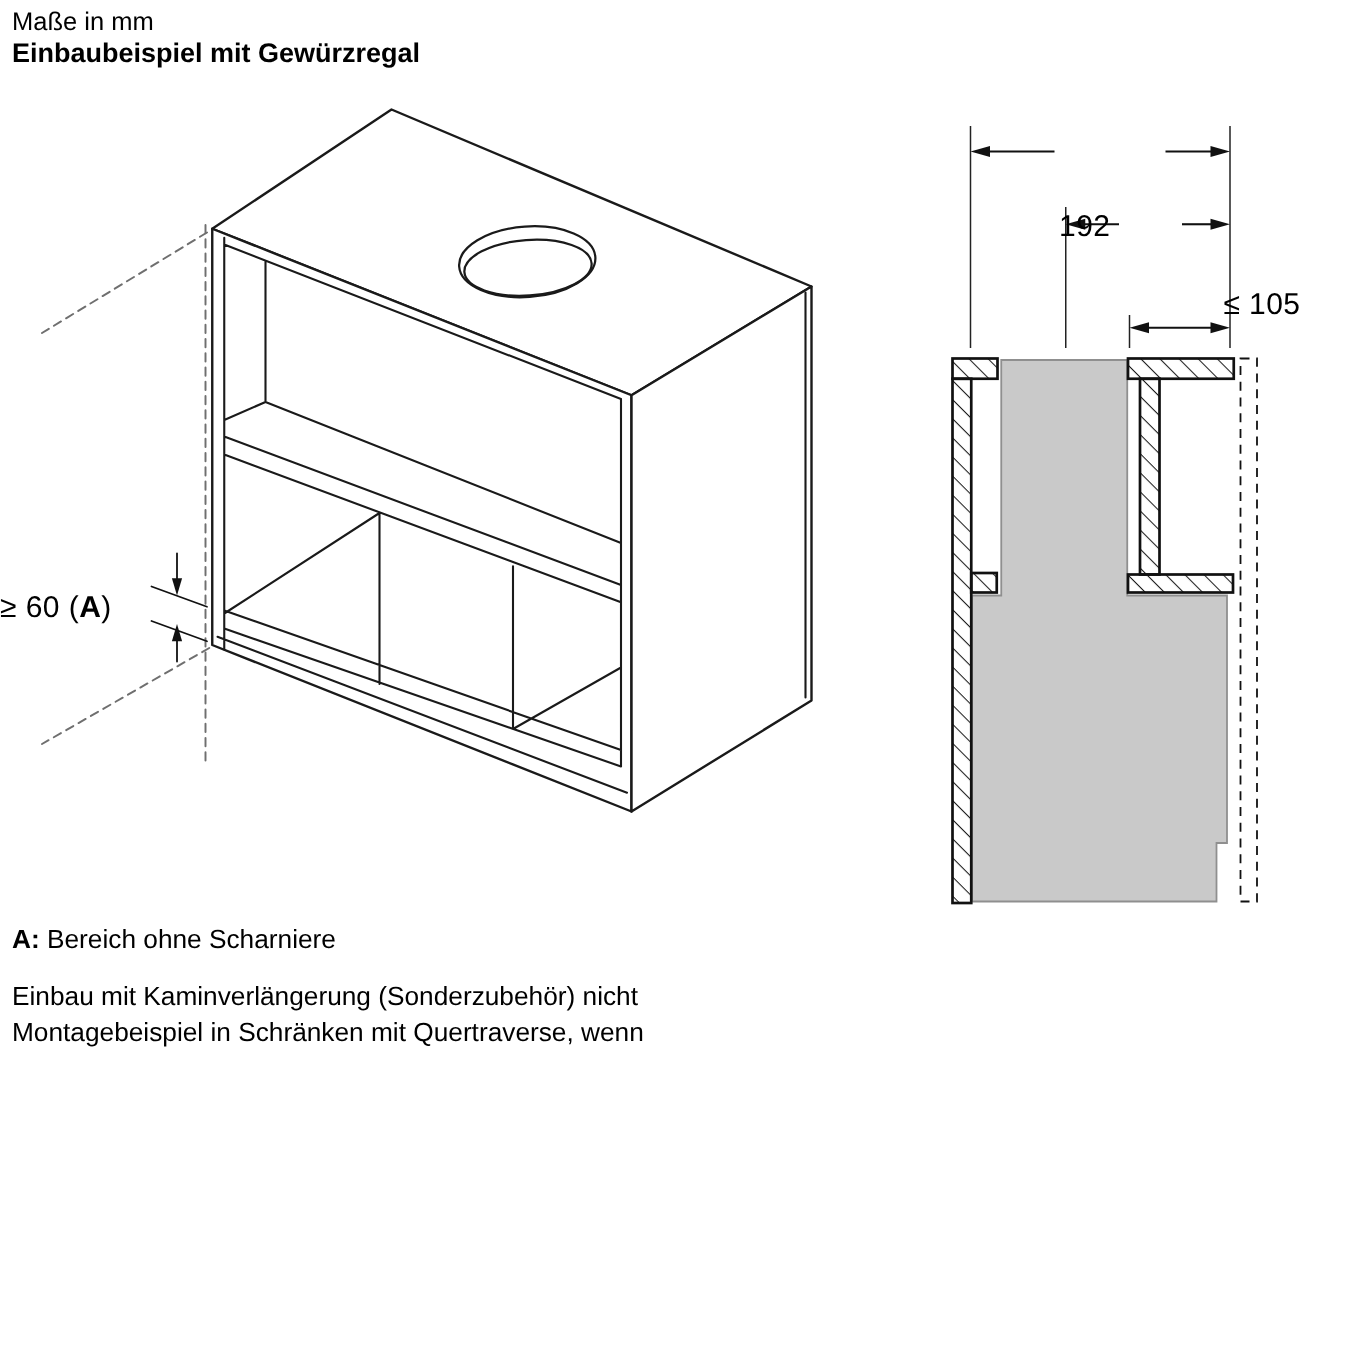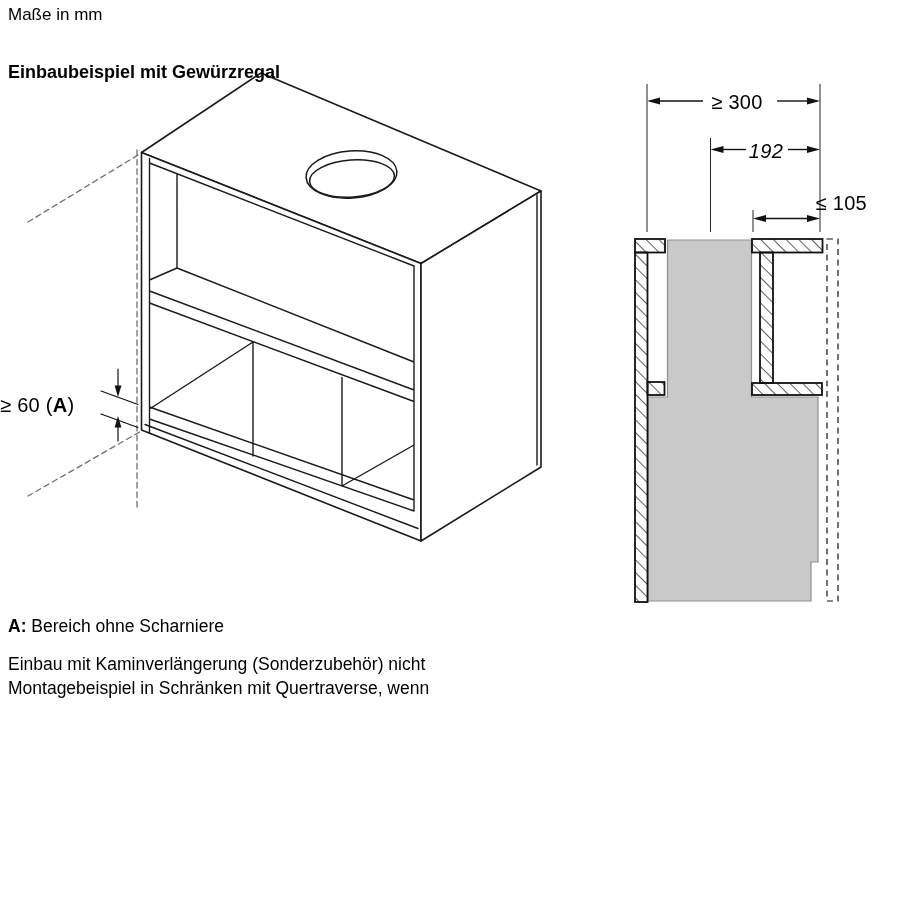--- a/index.html
+++ b/index.html
@@ -19,24 +19,24 @@
   #drawing {
     position: absolute;
     left: 0; top: 0;
   }
   .t {
     position: absolute;
     white-space: nowrap;
     line-height: 1.2;
   }
   .units-note   { left: 8px;  top: 5px;  font-size: 17px; }
-  .page-title   { left: 8px;  top: 25px; font-size: 18px; font-weight: bold; margin-top: 37px; }
+  .page-title   { left: 8px;  top: 25px; font-size: 18px; font-weight: bold; }
   .dim-label    { font-size: 20px; letter-spacing: 0.3px; }
   .dim-300      { left: 655px; top: 90px;  width: 164px; text-align: center; }
-  .dim-192      { left: 706px; top: 139px; width: 120px; text-align: center; font-style: italic; }
+  .dim-192      { left: 706px; top: 139px; width: 120px; text-align: left; }
   .dim-105      { left: 707px; top: 191px; width: 160px; text-align: right; }
   .dim-60       { left: 0px;   top: 393px; width: 97px;  text-align: left; }
   .footnote-a   { left: 8px;  top: 576px; font-size: 17.5px; margin-top: 40px; }
   .note-par     { left: 8px;  top: 653px; font-size: 17.5px; line-height: 23.5px; }
   .note-par div { white-space: nowrap; }
   b { font-weight: bold; }
 </style>
 </head>
 <body>
 
@@ -141,21 +141,20 @@
       </g>
 
       <rect x="827" y="239" width="11" height="362" fill="none" stroke="#111" stroke-width="1.2" stroke-dasharray="6 4.5"></rect>
     </g>
   </svg>
 
   <div class="t units-note">Maße in mm</div>
 
   <div class="t page-title">Einbaubeispiel mit Gewürzregal</div>
 
-  <div class="t dim-label dim-300">≥ 300</div>
 
   <div class="t dim-label dim-192">192</div>
 
   <div class="t dim-label dim-105">≤ 105</div>
 
   <div class="t dim-label dim-60"><span>≥ 60 (</span><b>A</b><span>)</span></div>
 
   <div class="t footnote-a"><b>A:</b><span> Bereich ohne Scharniere</span></div>
 
   <div class="t note-par">

